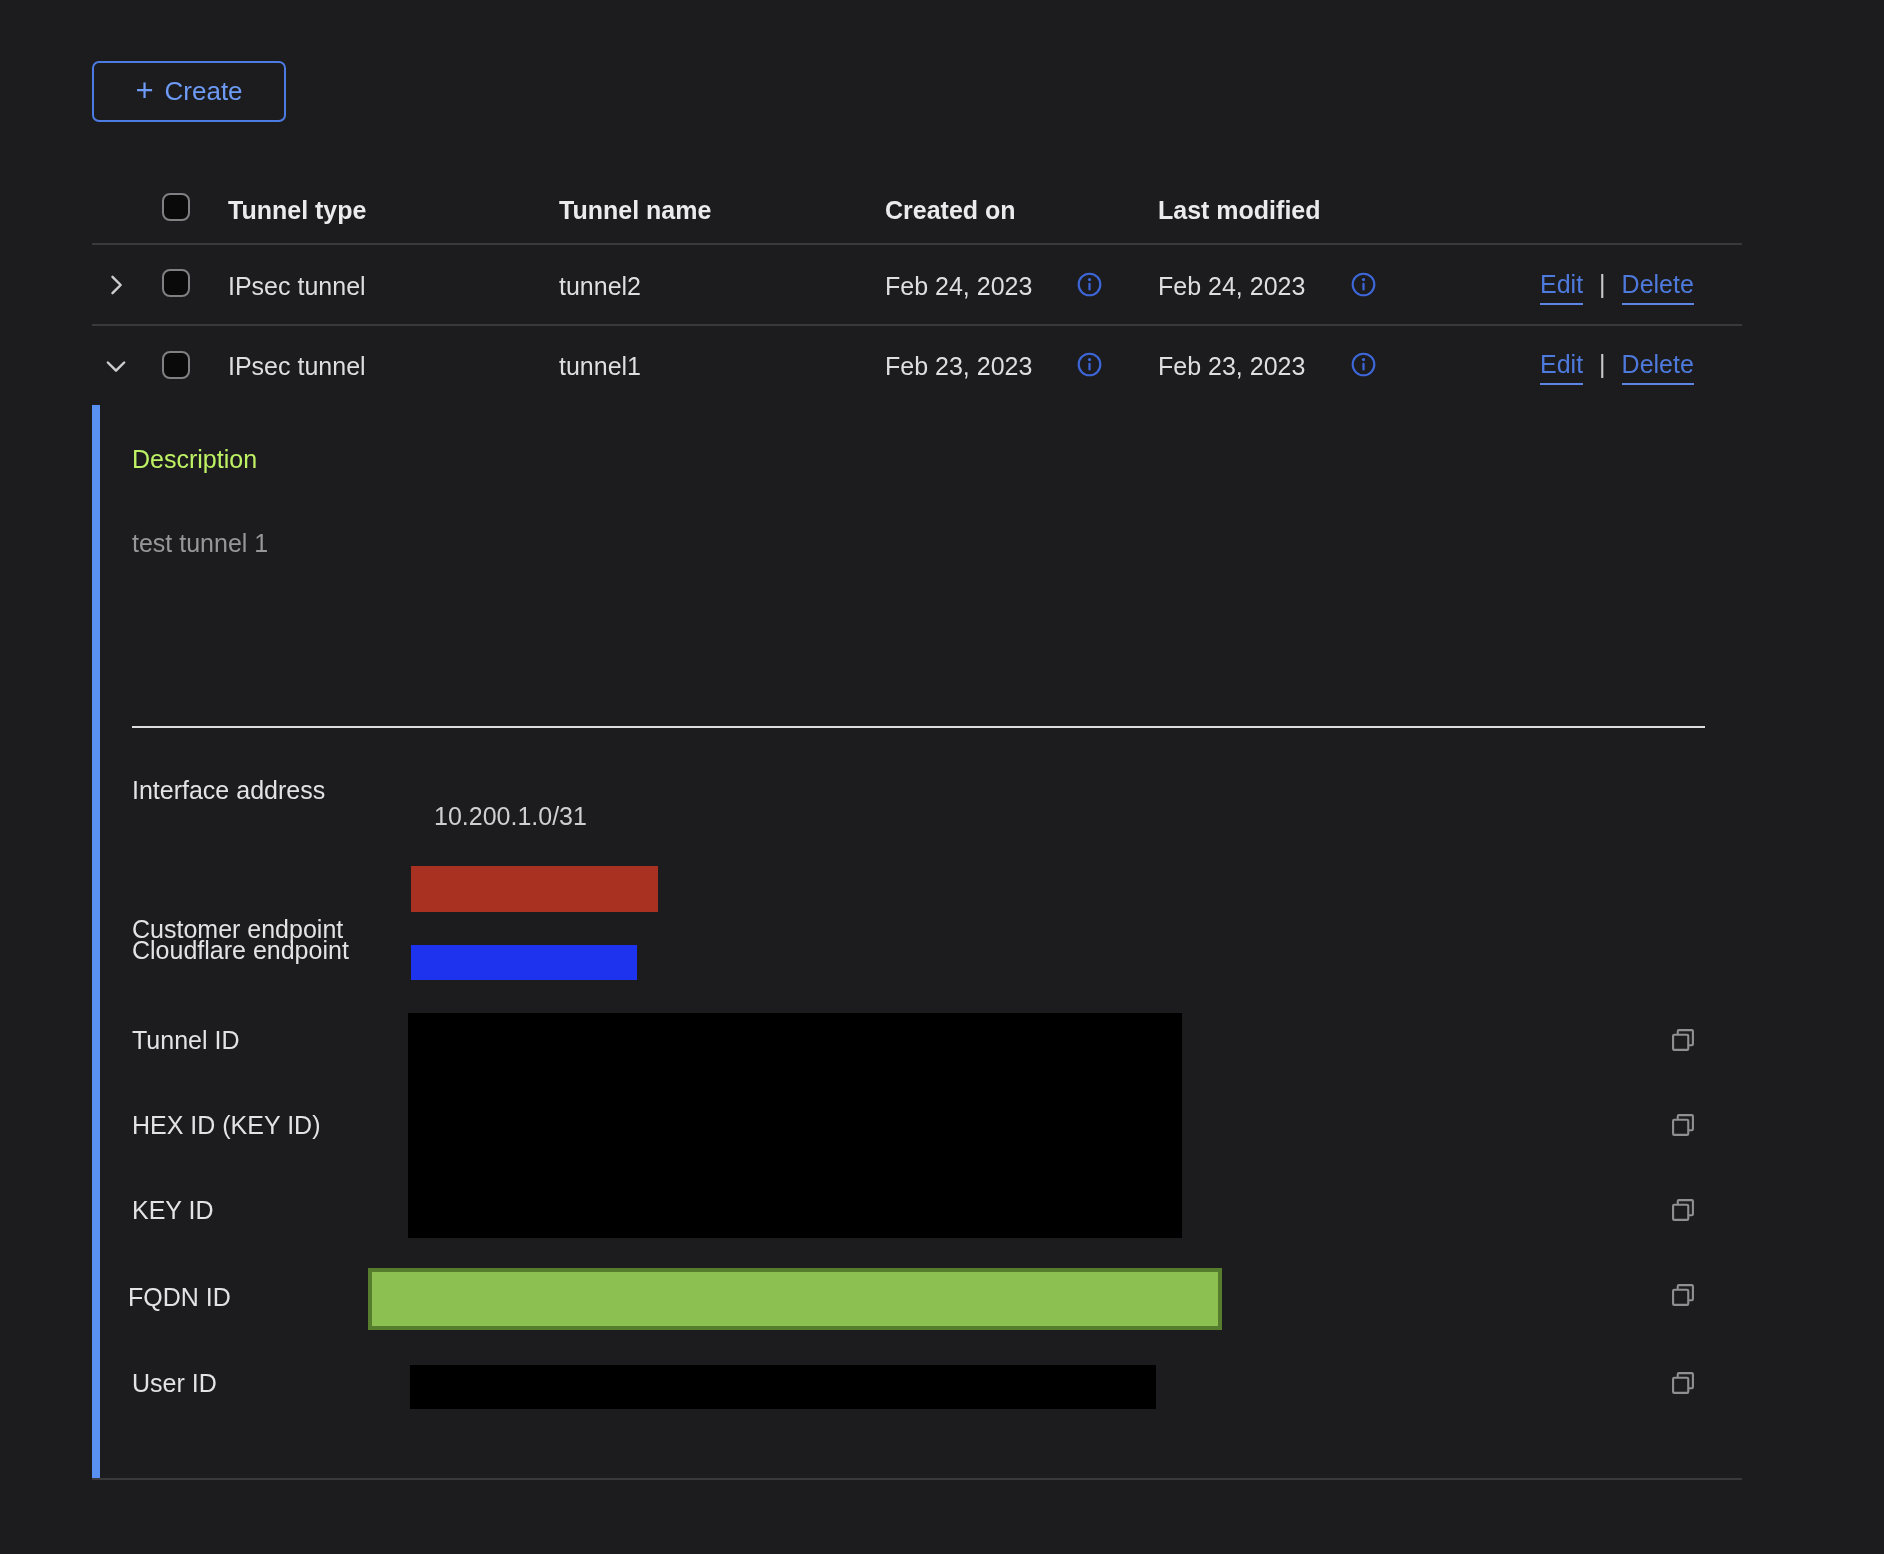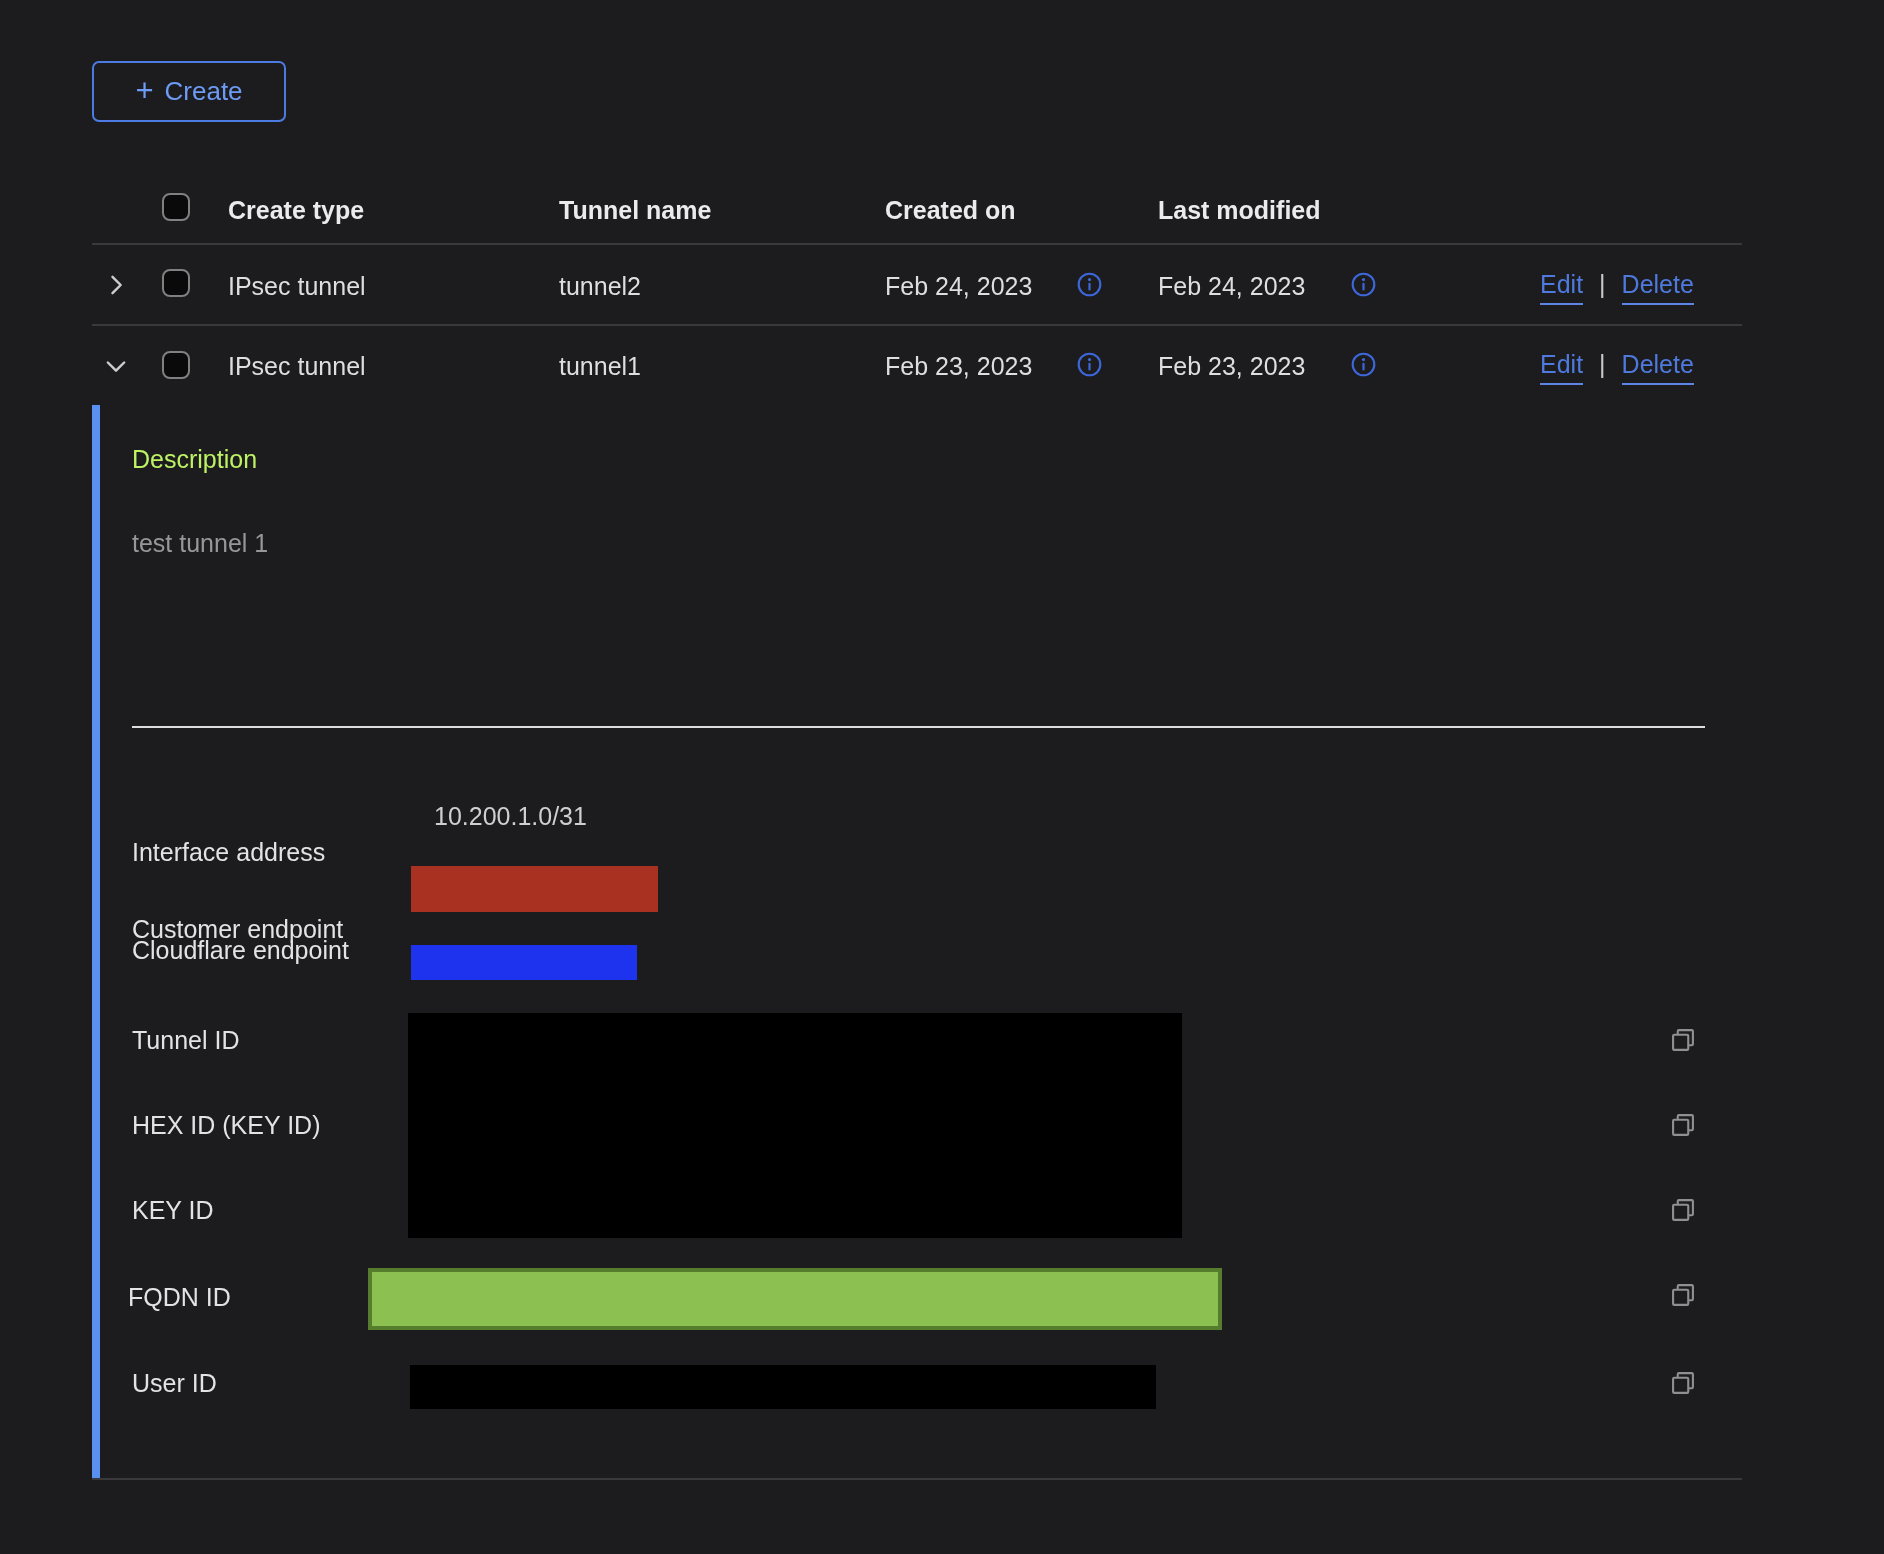--- a/index.html
+++ b/index.html
@@ -77,21 +77,21 @@
 <body>
 
 <div id="app">
 
   <button class="outline-btn abs" style="left:92px;top:61px;width:194px;height:61px;">
     <span class="plus-glyph">+</span>
     <span>Create</span>
   </button>
 
   <div class="checkbox abs" style="left:162px;top:193px;"></div>
-  <div class="hdr-text abs" style="left:228px;top:196px;">Create type</div>
+  <div class="hdr-text abs" style="left:228px;top:196px;">Tunnel type</div>
   <div class="hdr-text abs" style="left:559px;top:196px;">Tunnel name</div>
   <div class="hdr-text abs" style="left:885px;top:196px;">Created on</div>
   <div class="hdr-text abs" style="left:1158px;top:196px;">Last modified</div>
   <div class="h-divider abs" style="left:92px;top:243px;width:1650px;"></div>
 
   <div>
     <svg class="chevron abs" style="left:102px;top:271px;" viewBox="0 0 24 24">
       <polyline points="9,5 16,12 9,19" fill="none" stroke="#cdcdcf" stroke-width="2.1" stroke-linecap="round" stroke-linejoin="round"></polyline>
     </svg>
     <div class="checkbox abs" style="left:162px;top:269px;"></div>
@@ -144,21 +144,21 @@
   </div>
 
   <div class="blue-bar abs" style="left:92px;top:405px;height:1074px;"></div>
 
   <div class="label-text abs" style="left:132px;top:444px;color:#bef264;">Description</div>
   <div class="label-text abs" style="left:132px;top:528px;color:#97979a;">test tunnel 1</div>
 
 
   <div class="white-line abs" style="left:132px;top:726px;width:1573px;"></div>
 
-  <div class="label-text abs" style="left:132px;top:837px;">Interface address</div>
+  <div class="label-text abs" style="left:132px;top:775px;">Interface address</div>
   <div class="label-text abs" style="left:434px;top:801px;color:#cfcfd1;">10.200.1.0/31</div>
 
   <div class="label-text abs" style="left:132px;top:914px;">Customer endpoint</div>
   <div class="redact redact-red abs" style="left:411px;top:866px;width:247px;height:46px;"></div>
 
   <div class="label-text abs" style="left:132px;top:935px;">Cloudflare endpoint</div>
   <div class="redact redact-blue abs" style="left:411px;top:945px;width:226px;height:35px;"></div>
 
   <div class="label-text abs" style="left:132px;top:1025px;">Tunnel ID</div>
   <div class="label-text abs" style="left:132px;top:1110px;">HEX ID (KEY ID)</div>

